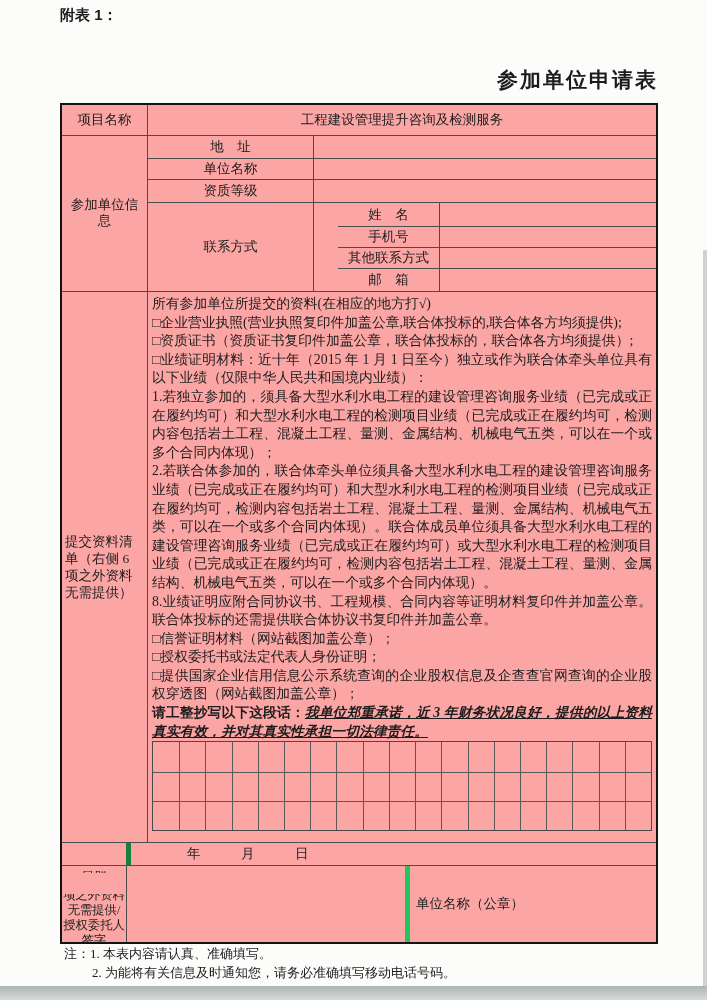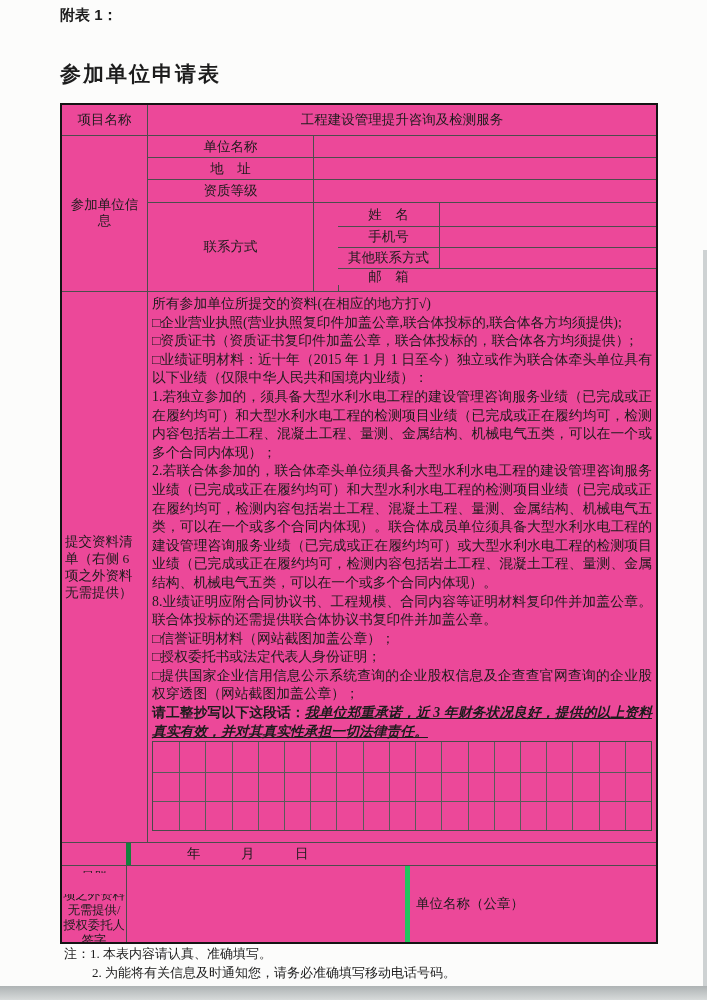--- a/index.html
+++ b/index.html
@@ -5,44 +5,44 @@
   * { margin:0; padding:0; box-sizing:border-box; }
   html,body { width:707px; height:1000px; }
   body {
     position:relative; width:707px; height:1000px; overflow:hidden;
     background:#fcfcfb;
     font-family:"Liberation Serif","DejaVu Serif",serif;
     color:#1c1c1c;
   }
   .annex { position:absolute; left:60px; top:6px; font-size:15px; font-weight:700;
     font-family:"Liberation Sans","DejaVu Sans",sans-serif; }
-  .doc-title { position:absolute; left:60px; top:60px; width:598px; text-align:left;
+  .doc-title { position:absolute; left:60px; top:66px; width:598px; text-align:right;
     font-size:21px; font-weight:700; letter-spacing:2px; }
 
-  .tbl { position:absolute; left:60px; top:103px; width:598px; border:2px solid #141414; background:#ec4899; }
+  .tbl { position:absolute; left:60px; top:103px; width:598px; border:2px solid #141414; background:#fca5a5; }
   .row { display:flex; border-top:1px solid #4d4d4d; }
   .row:first-child { border-top:none; }
   .cell { border-left:1px solid #4d4d4d; display:flex; align-items:center; justify-content:center;
     font-size:13.5px; line-height:16px; text-align:center; overflow:hidden; }
   .cell:first-child { border-left:none; }
   .lab { padding:1px 3px; }
   .colA { width:85px; flex:none; }
   .colB { width:165px; flex:none; }
   .colC { width:101px; flex:none; }
   .fill { flex:1; }
 
   .group { display:flex; border-top:1px solid #4d4d4d; }
   .group-right { flex:1; display:flex; flex-direction:column; border-left:1px solid #4d4d4d; }
   .group-right .row { border-top:1px solid #4d4d4d; }
   .group-right .row:first-child { border-top:none; }
   .subgroup { display:flex; border-top:1px solid #4d4d4d; }
   .subgroup-right { flex:1; display:flex; flex-direction:column; border-left:1px solid #4d4d4d;padding-left:24px; }
 
   .h-r1 { height:30px; } .h-r2 { height:21px; } .h-r3 { height:22px; } .h-r4 { height:23px; }
-  .h-r5 { height:23px; } .h-r6 { height:21px; } .h-r7 { height:21px; } .h-r8 { height:23px;flex-direction:column; }
+  .h-r5 { height:23px; } .h-r6 { height:21px; } .h-r7 { height:21px; } .h-r8 { height:23px; }
   .h-big { height:551px; } .h-date { height:23px; } .h-sign { height:77px; }
 
   .big-content { flex:1; border-left:1px solid #4d4d4d; padding:3px 4px 0 4px;
     font-size:13.8px; line-height:18.6px; text-align:justify; display:block; }
   .big-content p { text-align:justify; }
   .materials-label { width:85px; flex:none; display:flex; align-items:center; justify-content:center;
     text-align:left; font-size:13.5px; line-height:17px; padding:2px 3px; }
   .pledge-line { font-weight:700; }
   .pledge-quote { font-weight:700; text-decoration:underline; font-style:italic; }
 
@@ -74,26 +74,26 @@
 <div class="tbl">
 
   <div class="row h-r1">
     <div class="cell colA lab">项目名称</div>
     <div class="cell fill">工程建设管理提升咨询及检测服务</div>
   </div>
 
   <div class="group">
     <div class="cell colA lab" style="height:154px;">参加单位信息</div>
     <div class="group-right">
+      <div class="row h-r3">
+        <div class="cell colB">地　址</div>
+        <div class="cell fill"></div>
+      </div>
       <div class="row h-r2">
         <div class="cell colB">单位名称</div>
-        <div class="cell fill"></div>
-      </div>
-      <div class="row h-r3">
-        <div class="cell colB">地　址</div>
         <div class="cell fill"></div>
       </div>
       <div class="row h-r4">
         <div class="cell colB">资质等级</div>
         <div class="cell fill"></div>
       </div>
       <div class="subgroup">
         <div class="cell colB" style="height:88px;">联系方式</div>
         <div class="subgroup-right">
           <div class="row h-r5" style="border-top:none;">

